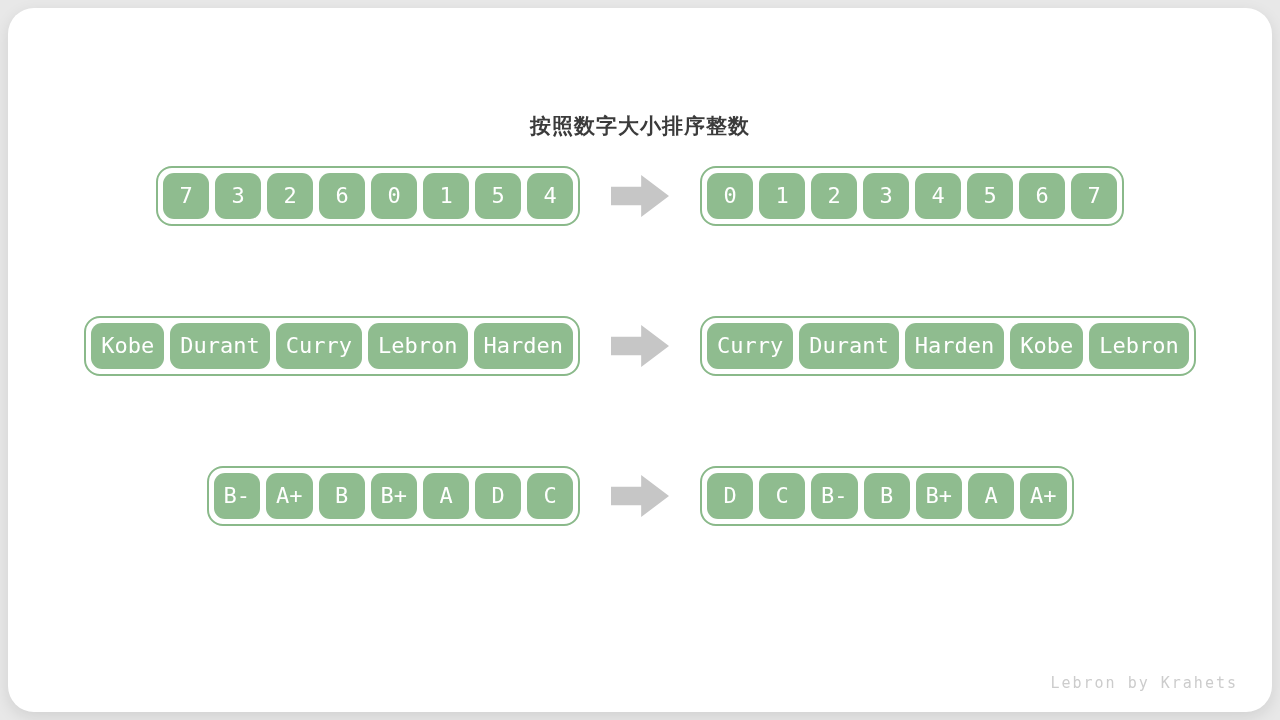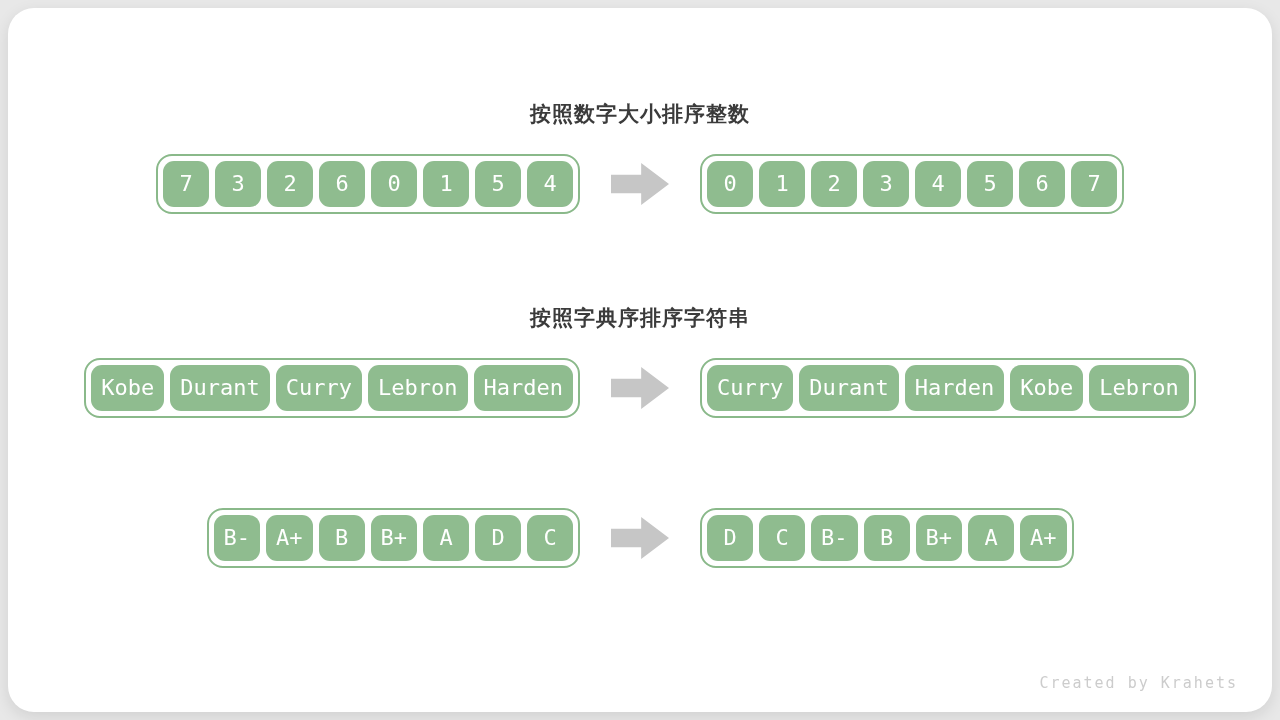--- a/index.html
+++ b/index.html
@@ -21,21 +21,21 @@
     overflow: hidden;
   }
   .card {
     position: absolute;
     left: 8px; top: 8px; right: 8px; bottom: 8px;
     background: var(--card-bg);
     border-radius: 26px;
     box-shadow: 0 5px 16px rgba(0,0,0,0.10);
     padding-top: 92px;
   }
-  .section { margin-top: 0; }
+  .section { margin-top: 12px; }
   .section + .section { margin-top: 90px; }
   .title {
     margin: 0 0 26px 0;
     text-align: center;
     font-size: 21px;
     font-weight: 700;
     letter-spacing: 1px;
     color: var(--title-color);
   }
   .row { display: flex; align-items: center; }
@@ -109,21 +109,20 @@
               <div class="cell">4</div>
               <div class="cell">5</div>
               <div class="cell">6</div>
               <div class="cell">7</div>
             </div>
       </div>
     </div>
   </section>
 
   <section class="section">
-    <h2 class="title">按照字典序排序字符串</h2>
     <div class="row">
       <div class="zone-left">
         <div class="array">
               <div class="cell">Kobe</div>
               <div class="cell">Durant</div>
               <div class="cell">Curry</div>
               <div class="cell">Lebron</div>
               <div class="cell">Harden</div>
             </div>
       </div>
@@ -165,14 +164,14 @@
               <div class="cell">B-</div>
               <div class="cell">B</div>
               <div class="cell">B+</div>
               <div class="cell">A</div>
               <div class="cell">A+</div>
             </div>
       </div>
     </div>
   </section>
 </div>
-  <div class="watermark">Created by Krahets</div>
+  <div class="watermark">Lebron by Krahets</div>
 </div>
 
 </body></html>

